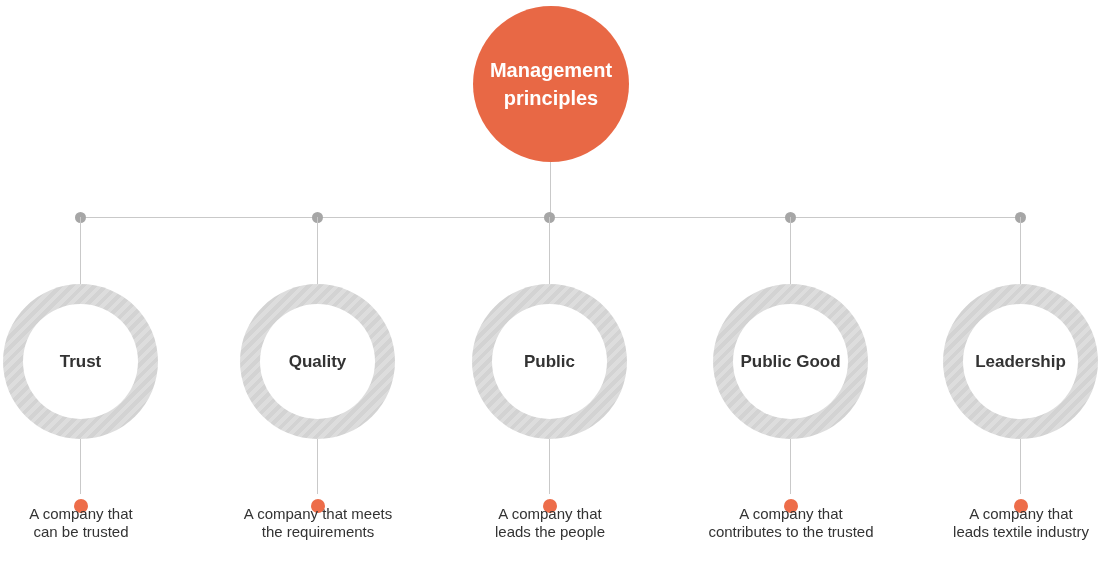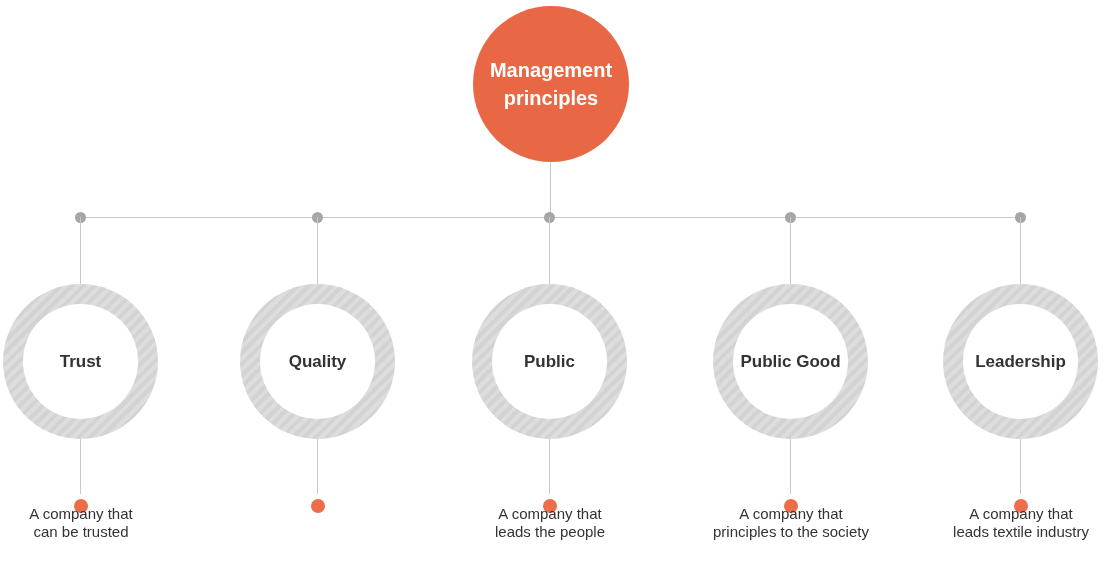--- a/index.html
+++ b/index.html
@@ -157,20 +157,24 @@
   <div class="branch branch-1">
     <div class="junction-dot"></div>
     <div class="line stem-top"></div>
     <div class="ring">
       <div class="ring-inner">
         <span class="ring-label">Quality</span>
       </div>
     </div>
     <div class="line stem-bottom"></div>
     <div class="accent-dot"></div>
+    <div class="desc">
+      <div>A company that meets</div>
+      <div>the requirements</div>
+    </div>
   </div>
 
   <div class="branch branch-2">
     <div class="junction-dot"></div>
     <div class="line stem-top"></div>
     <div class="ring">
       <div class="ring-inner">
         <span class="ring-label">Public</span>
       </div>
     </div>
@@ -187,21 +191,21 @@
     <div class="line stem-top"></div>
     <div class="ring">
       <div class="ring-inner">
         <span class="ring-label">Public Good</span>
       </div>
     </div>
     <div class="line stem-bottom"></div>
     <div class="accent-dot"></div>
     <div class="desc">
       <div>A company that</div>
-      <div>principles to the society</div>
+      <div>contributes to the trusted</div>
     </div>
   </div>
 
   <div class="branch branch-4">
     <div class="junction-dot"></div>
     <div class="line stem-top"></div>
     <div class="ring">
       <div class="ring-inner">
         <span class="ring-label">Leadership</span>
       </div>

